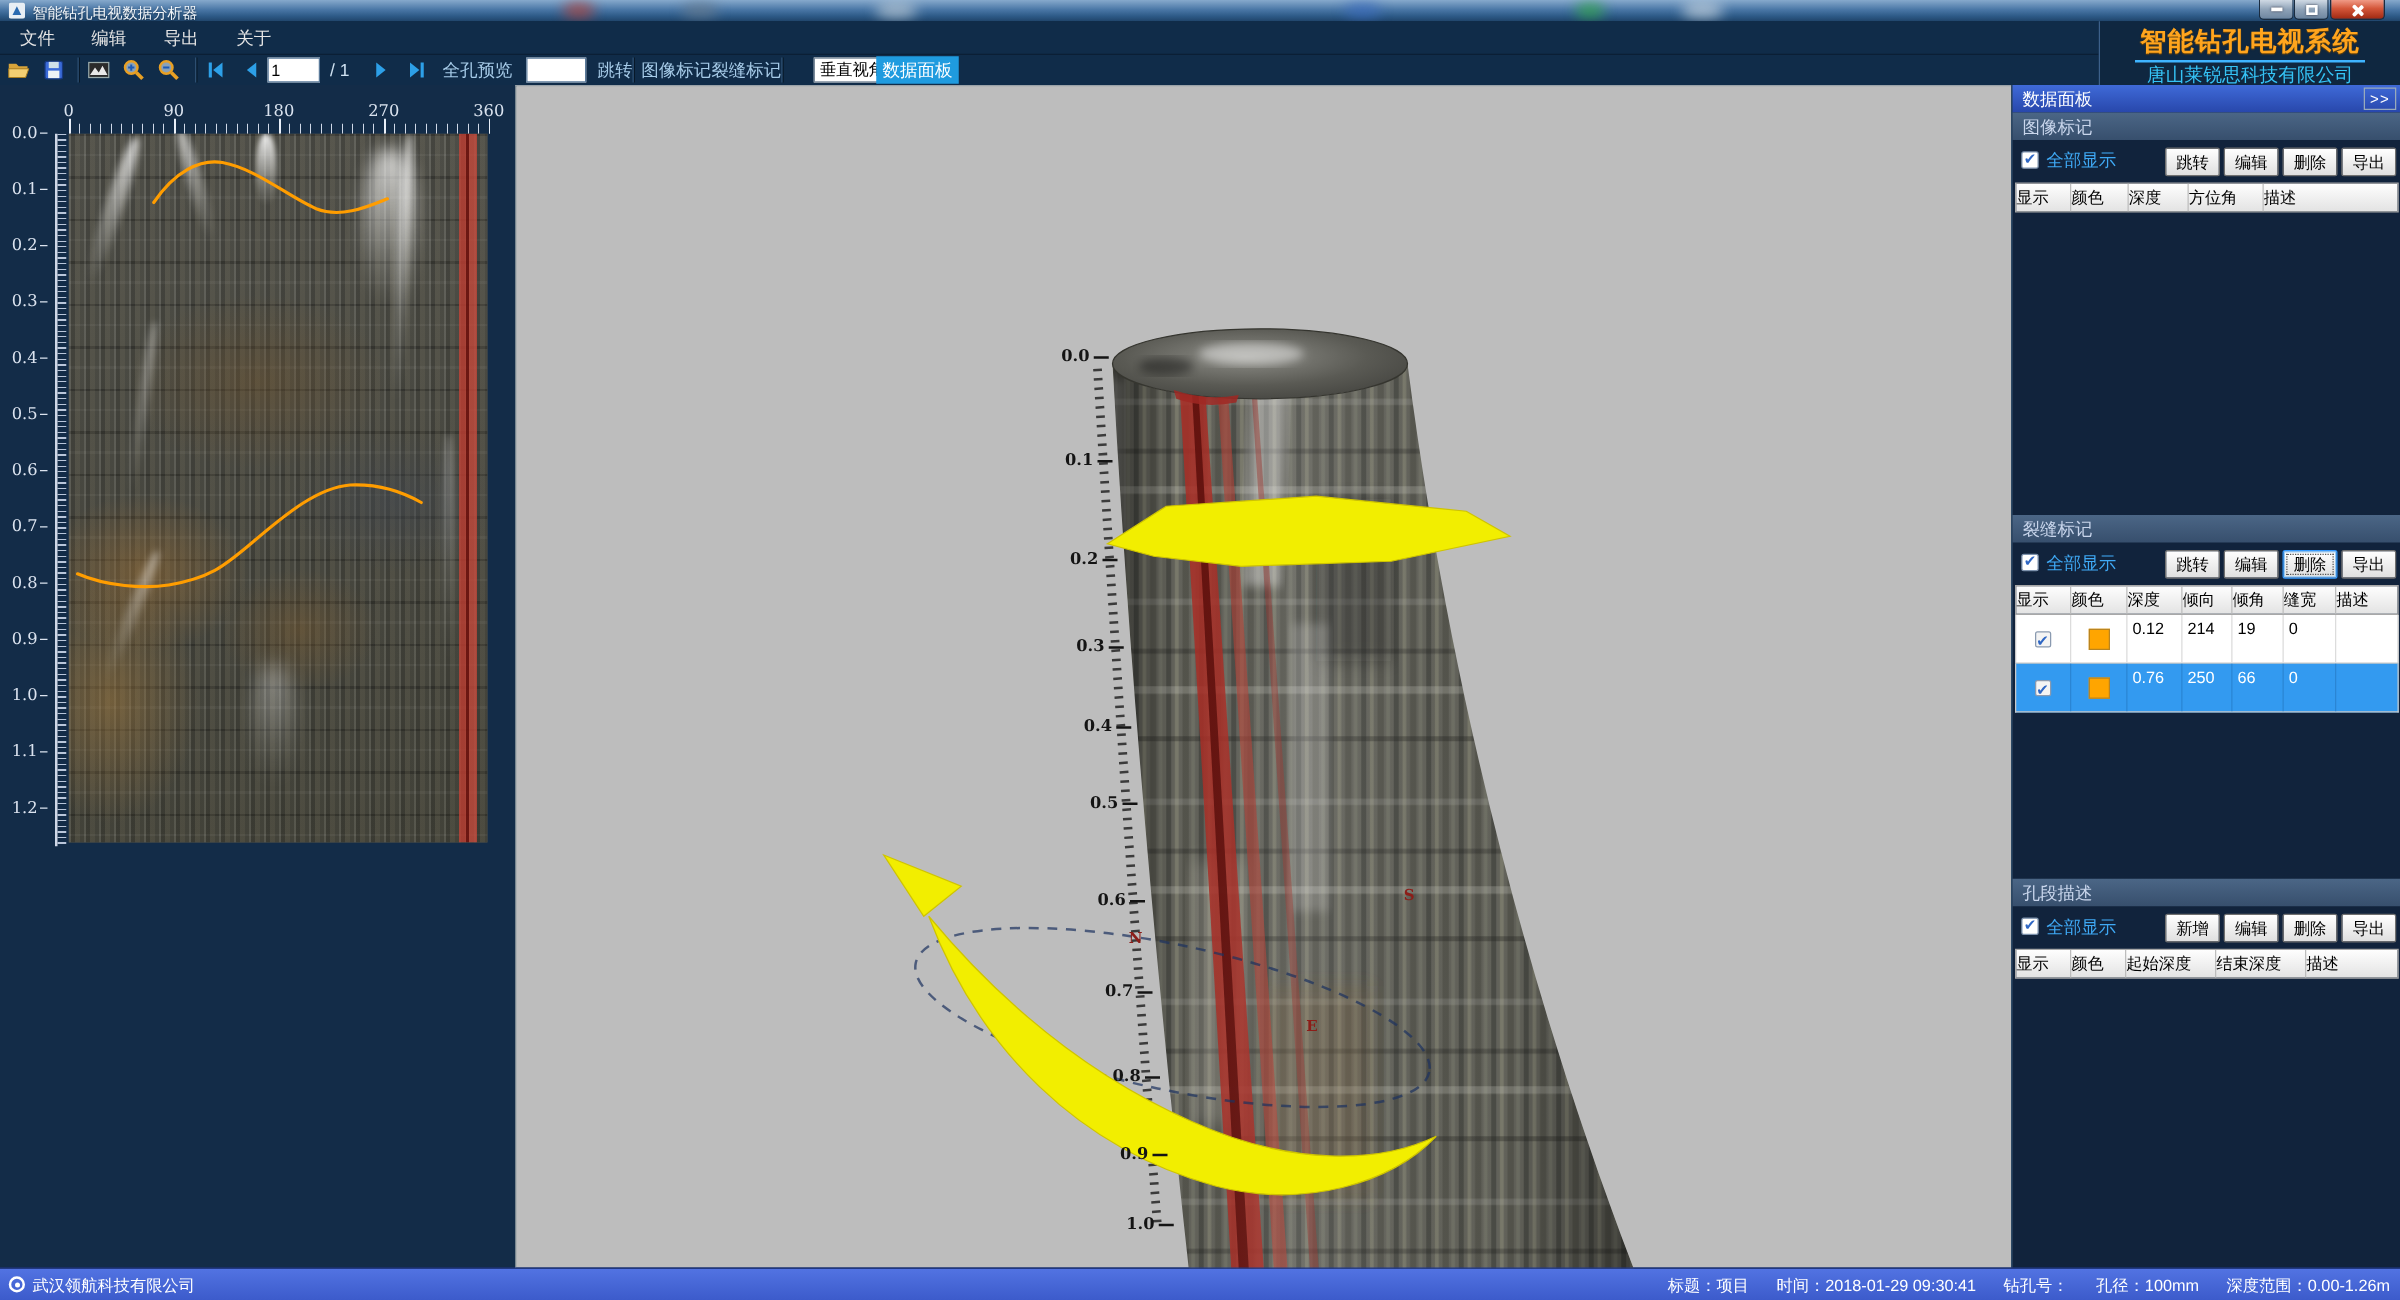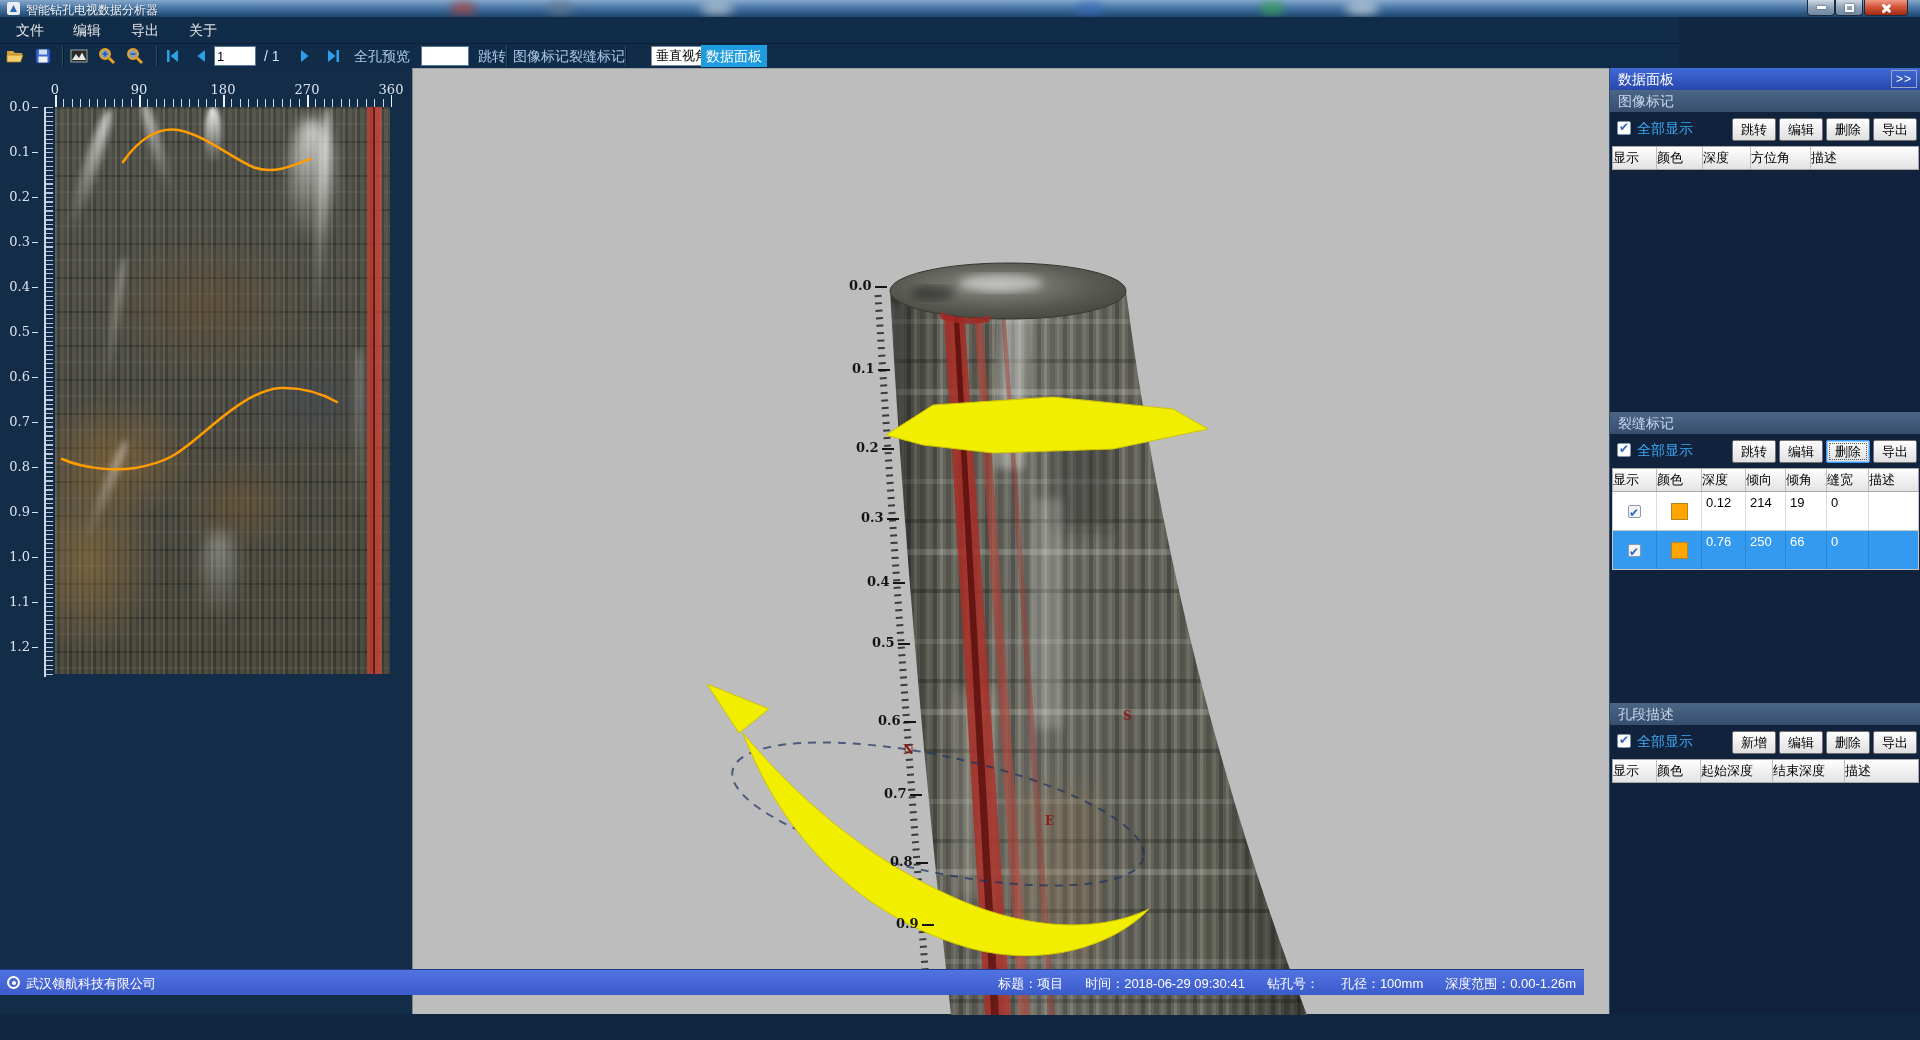--- a/index.html
+++ b/index.html
@@ -91,21 +91,21 @@
   .trow {display:flex; height:39px; background:#fff; border:1px solid #c8c8c8; border-top:none;}
   .trow .tc {border-right:1px solid #dcdcdc; font-size:13px; color:#000; line-height:21px; padding-left:4px; overflow:hidden;}
   .trow.selected {background:#339af0;} .trow.selected .tc {color:#fff; border-right-color:#2a85d4;}
   .tc.cchk {display:flex; align-items:center; justify-content:center; padding-left:0;}
   .rchk {position:relative; width:13px; height:13px; background:#f4f4f4; border:1px solid #8a9ab0; border-radius:2px;}
   .rchk::after {content:"✔"; position:absolute; left:0px; top:-3px; font-size:12px; color:#2f67c4;}
   .tc.cswatch {display:flex; align-items:center; justify-content:center; padding-left:0;}
   .swatch {width:17px; height:17px; background:#FFA500; border:1px solid #b98420;}
 
   
-  #statusbar {position:absolute; left:0; top:969px; width:1584px; height:26px; background:linear-gradient(180deg,#5273e2,#3c5bcb); border-top:1px solid #22388a; color:#fff; font-size:13px;}
+  #statusbar {position:absolute; left:0; top:1014px; width:1920px; height:26px; background:linear-gradient(180deg,#5273e2,#3c5bcb); border-top:1px solid #22388a; color:#fff; font-size:13px;}
   #status-icon {position:absolute; left:7px; top:6px; width:13px; height:13px; border:2px solid #fff; border-radius:50%;}
   #status-icon::after {content:""; position:absolute; left:2.5px; top:2.5px; width:4px; height:4px; background:#fff; border-radius:50%;}
   #status-company {position:absolute; left:26px; top:5px;}
   #status-right {position:absolute; right:8px; top:5px; display:flex; gap:22px; white-space:nowrap;}
 </style>
 </head>
 <body>
 
 <div id="app">
 
@@ -189,20 +189,24 @@
     <span class="tlabel" style="left:513px;">图像标记</span>
     <span class="tlabel" style="left:569px;">裂缝标记</span>
     <div class="tsep" style="left:625px;"></div>
     <div id="view-select" style="left:631px;margin-left:20px;">
       <span>垂直视角</span>
       <span class="arr"></span>
     </div>
     <div id="datapanel-btn" style="left:701px;">数据面板</div>
   </div>
 
+  <div id="brand">
+    <div id="brand-title">智能钻孔电视系统</div>
+    <div id="brand-company">唐山莱锐思科技有限公司</div>
+  </div>
 
   <div id="leftpanel">
     <span class="angle-label" style="left:55px;">0</span>
     <span class="angle-label" style="left:139px;">90</span>
     <span class="angle-label" style="left:223px;">180</span>
     <span class="angle-label" style="left:307px;">270</span>
     <span class="angle-label" style="left:391px;">360</span>
     <div id="angle-ticks"></div>
     <div id="angle-ticks-major"></div>
     <div id="depth-ruler"></div>
@@ -414,20 +418,20 @@
         <span class="tc" style="width:73px; border-right:none;">描述</span>
       </div>
     </div>
   </div>
 
   <div id="statusbar">
     <span id="status-icon"></span>
     <span id="status-company">武汉领航科技有限公司</span>
     <div id="status-right">
       <span>标题：项目</span>
-      <span>时间：2018-06-29 09:30:41</span>
+      <span>时间：2018-01-29 09:30:41</span>
       <span>钻孔号：</span>
       <span>孔径：100mm</span>
       <span>深度范围：0.00-1.26m</span>
     </div>
   </div>
 
 </div>
 
 </body></html>

